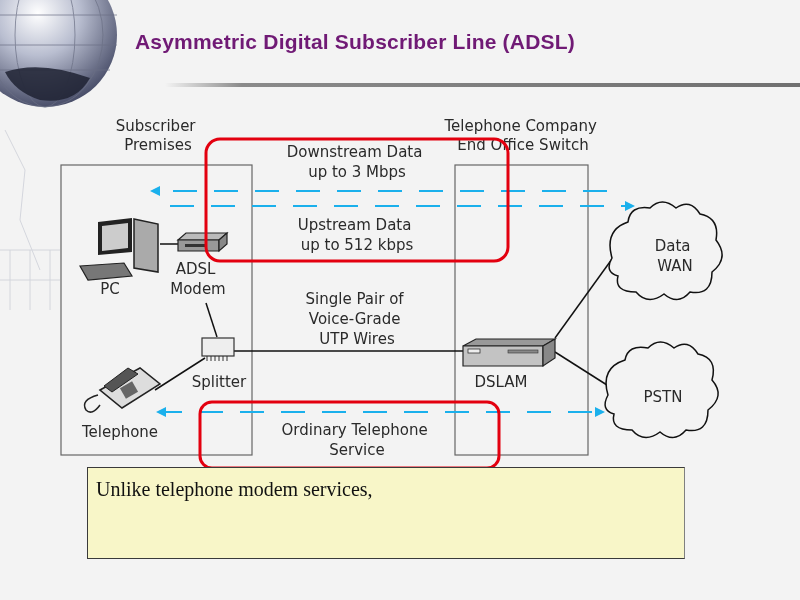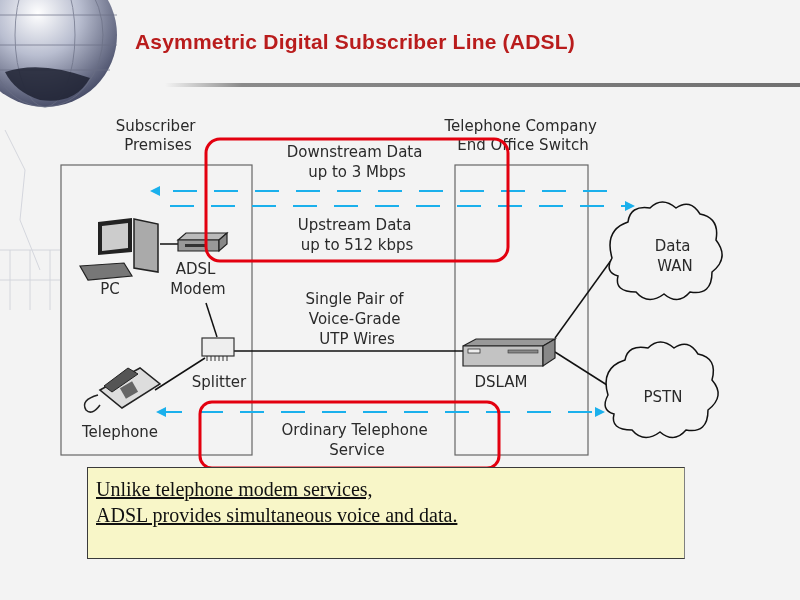--- a/index.html
+++ b/index.html
@@ -6,40 +6,40 @@
   body {
     width: 800px; height: 600px; position: relative; overflow: hidden;
     background: #f3f3f3;
     font-family: "DejaVu Sans", sans-serif;
   }
   .globe { position: absolute; left: -30px; top: -40px; width: 150px; height: 150px; }
   .left-texture { position: absolute; left: 0; top: 110px; width: 60px; height: 230px; opacity: .35; }
   .title {
     position: absolute; left: 135px; top: 30px;
     font-family: "Liberation Sans", sans-serif; font-weight: bold;
-    font-size: 21px; color: #b91c1c; letter-spacing: 0.2px;
+    font-size: 21px; color: #701a75; letter-spacing: 0.2px;
   }
   .title-rule {
     position: absolute; left: 165px; top: 83px; width: 640px; height: 4px;
     background: linear-gradient(90deg, rgba(120,120,120,0) 0%, #8a8a8a 12%, #6f6f6f 100%);
   }
   .diagram-bg {
     position: absolute; left: 60px; top: 113px; width: 740px; height: 350px;
     background: #f3f3f3;
   }
   svg.diagram { position: absolute; left: 0; top: 0; width: 800px; height: 600px; }
   .lbl { font-family: "DejaVu Sans", sans-serif; font-size: 15px; fill: #2a2a2a; }
   .note {
     position: absolute; left: 87px; top: 467px; width: 598px; height: 92px;
     background: #f8f6c8; border: 1px solid #3a3a3a; border-right-color: #808080;
     box-sizing: border-box; padding: 8px 0 0 8px;
     font-family: "Liberation Serif", serif; font-size: 20px; line-height: 26px; color: #111;
     overflow: hidden;
   }
-  .note div { white-space: nowrap; text-decoration: underline; }
+  .note div { white-space: nowrap; }
 </style>
 </head>
 <body>
 
 <svg class="globe" viewBox="0 0 150 150">
   <defs>
     <radialGradient id="gg" cx="45%" cy="35%" r="65%">
       <stop offset="0%" stop-color="#ffffff"></stop>
       <stop offset="45%" stop-color="#b9bed0"></stop>
       <stop offset="100%" stop-color="#4a4f6a"></stop>
@@ -182,14 +182,13 @@
 
   <path d="M608 395 Q600 368 625 360 Q628 344 648 348 Q660 336 674 348 Q688 338 698 354 Q718 358 712 380 Q726 396 708 410 Q708 434 686 430 Q674 444 660 432 Q644 444 632 430 Q610 430 614 414 Q600 410 608 395 Z" fill="#f3f3f3" stroke="#111" stroke-width="1.5"></path>
   <text class="lbl" x="663" y="402" text-anchor="middle">PSTN</text>
 
   <rect x="206" y="139" width="302" height="122" rx="14" ry="14" fill="none" stroke="#e3000f" stroke-width="3"></rect>
   <rect x="200" y="402" width="299" height="66" rx="12" ry="12" fill="none" stroke="#e3000f" stroke-width="3"></rect>
 </svg>
 
 <div class="note">
   <div>Unlike telephone modem services,</div>
-  <div>ADSL provides simultaneous voice and data.</div>
 </div>
 
 </body></html>

